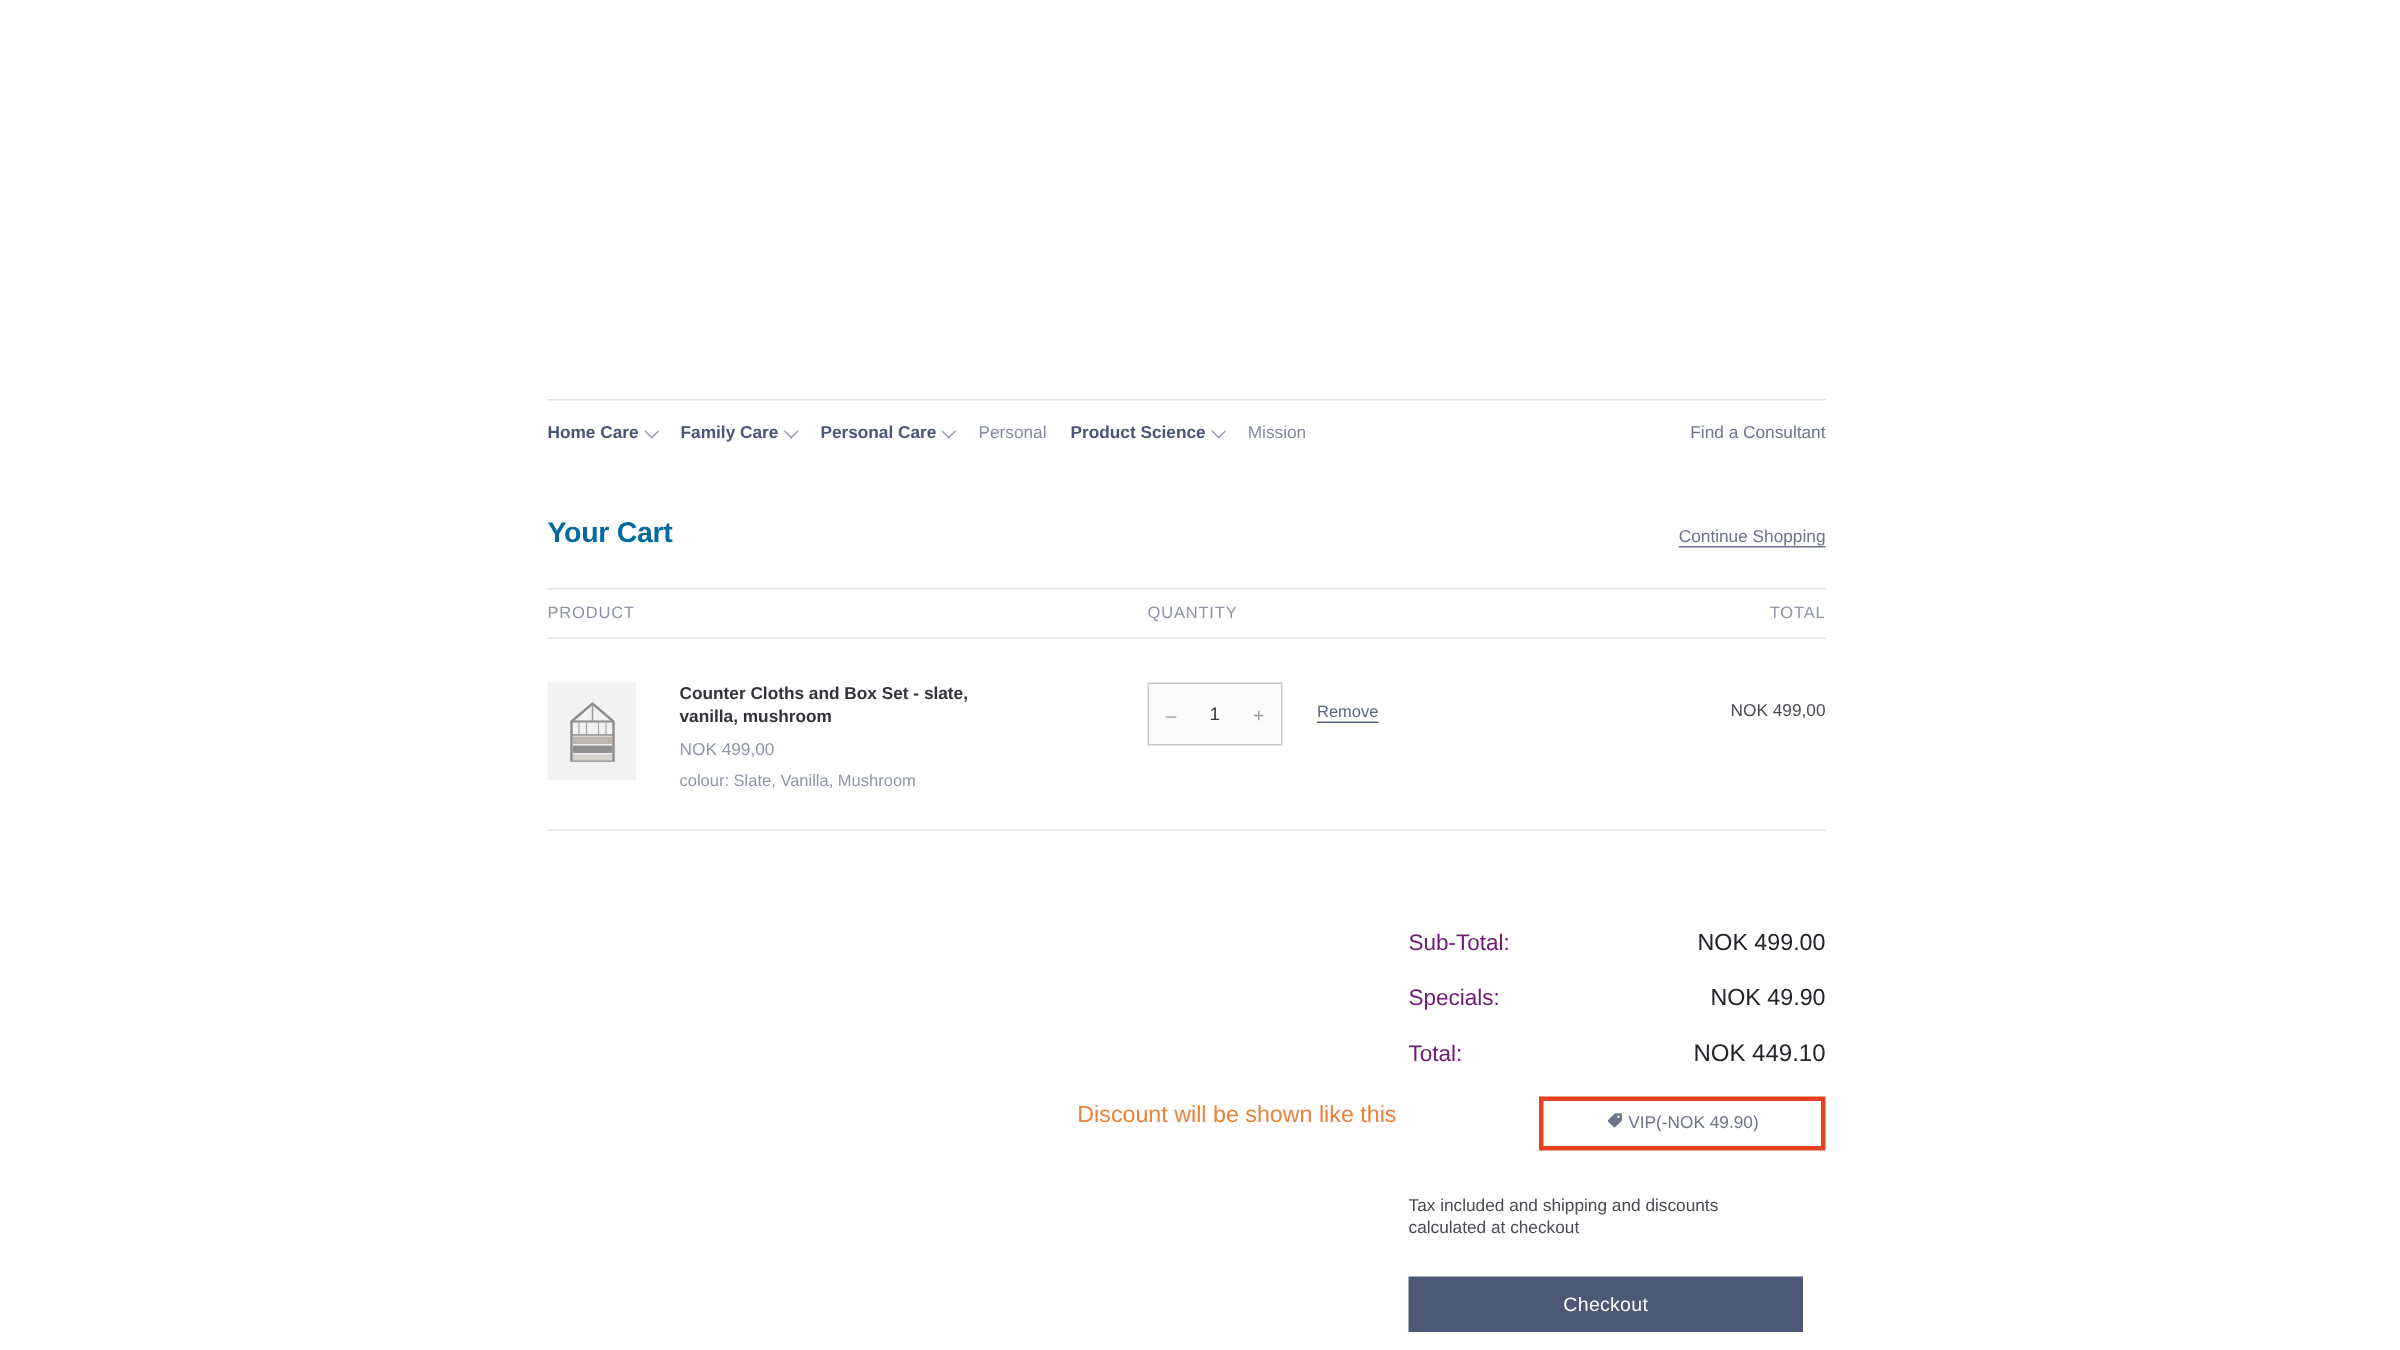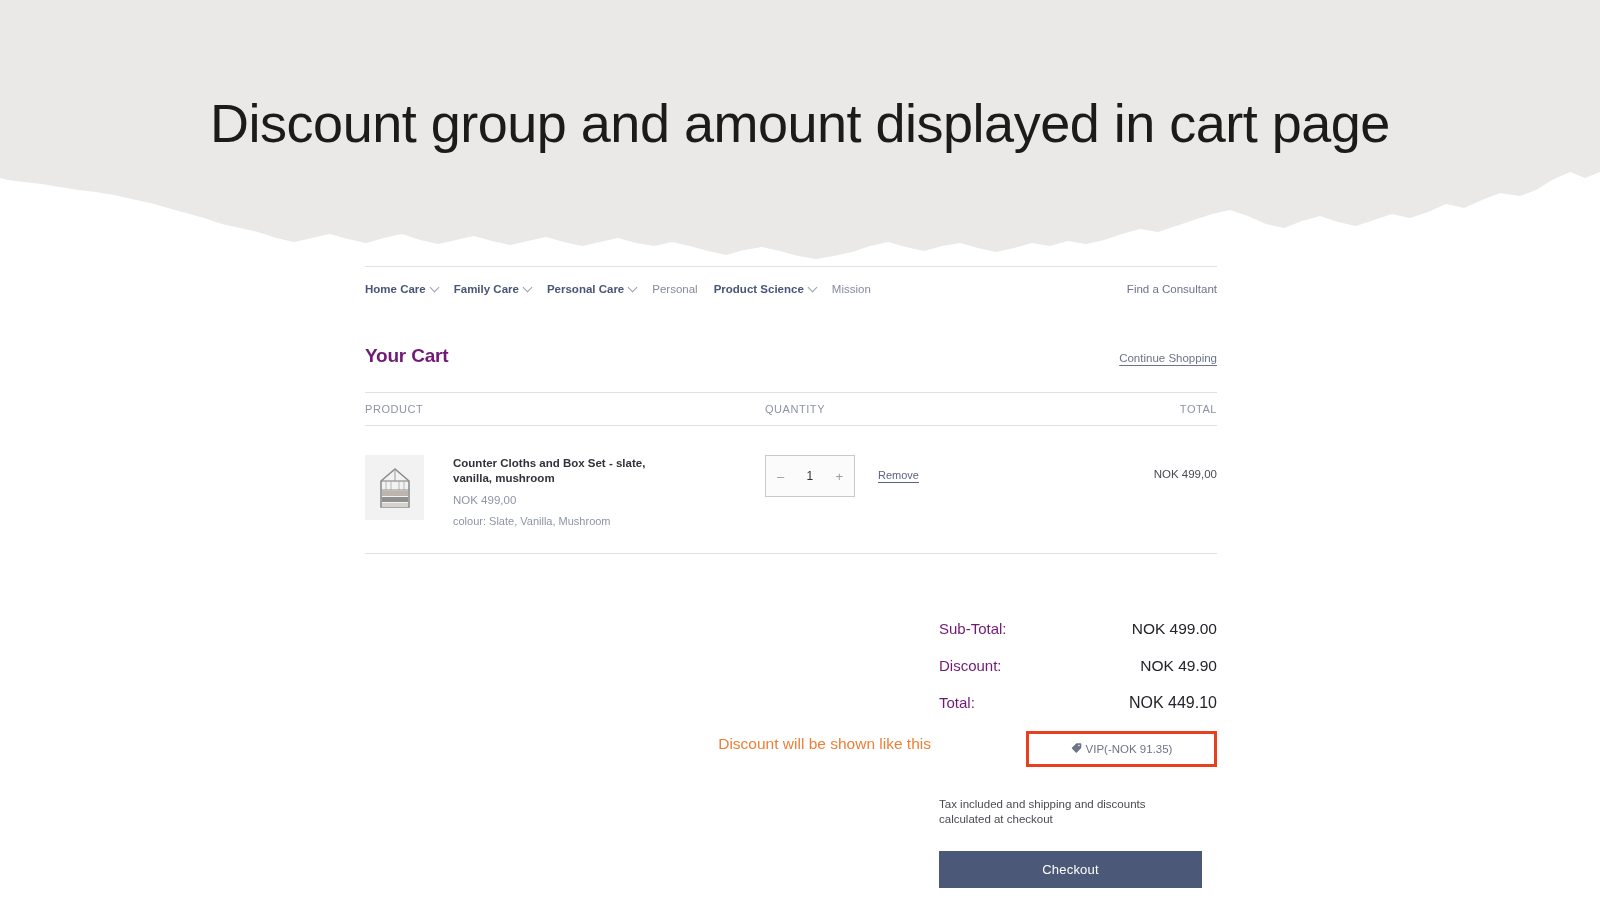--- a/index.html
+++ b/index.html
@@ -92,21 +92,21 @@
   
   #cart-head {
     display: flex;
     align-items: baseline;
     justify-content: space-between;
     margin-top: 40px;
   }
   #cart-title {
     font-size: 19px;
     font-weight: 700;
-    color: #701a75;
+    color: #0369a1;
     letter-spacing: -0.2px;
   }
   #continue-shopping {
     font-size: 11.5px;
     color: #6d738a;
     text-decoration: underline;
     text-underline-offset: 2.5px;
     cursor: pointer;
   }
 
@@ -284,36 +284,20 @@
     display: flex;
     align-items: center;
     justify-content: center;
   }
 </style>
 </head>
 <body>
 
 <div id="slide">
 
-  <div id="banner">
-    <svg viewBox="0 0 1600 260" preserveAspectRatio="none">
-      <path fill="#eae9e7" d="M0,0 L1600,0 L1600,172 L1585,178 L1570,172 L1552,180 L1536,190
-        L1520,196 L1500,193 L1482,200 L1464,208 L1446,204 L1428,212 L1410,218 L1392,214
-        L1374,220 L1356,226 L1338,222 L1320,216 L1302,221 L1284,228 L1266,224 L1248,216
-        L1230,210 L1212,214 L1194,220 L1176,226 L1158,232 L1140,229 L1122,234 L1104,240
-        L1086,244 L1068,241 L1050,246 L1032,243 L1014,248 L996,252 L978,248 L960,243
-        L942,246 L924,251 L906,247 L888,242 L870,246 L852,252 L834,256 L816,259 L798,256
-        L780,251 L762,247 L744,250 L726,255 L708,251 L690,246 L672,242 L654,246 L636,243
-        L618,238 L600,242 L582,246 L564,242 L546,237 L528,241 L510,245 L492,241 L474,236
-        L456,240 L438,244 L420,240 L402,234 L384,238 L366,243 L348,239 L330,234 L312,238
-        L294,242 L276,238 L258,232 L240,228 L222,224 L204,218 L186,213 L168,208 L150,203
-        L132,199 L114,195 L96,192 L78,190 L60,187 L42,184 L24,182 L8,180 L0,178 Z"></path>
-    </svg>
-    <div id="banner-title">Discount group and amount displayed in cart page</div>
-  </div>
 
   <div id="shot">
 
     <div class="rule"></div>
 
     <div id="nav">
       <div class="nav-link nav-gap">
         <span>Home Care</span>
         <span class="chev"></span>
       </div>
@@ -389,21 +373,21 @@
     <div class="rule" id="item-rule"></div>
 
     <div id="totals">
 
       <div class="total-line">
         <span class="total-label">Sub-Total:</span>
         <span class="total-value">NOK 499.00</span>
       </div>
 
       <div class="total-line">
-        <span class="total-label">Discount:</span>
+        <span class="total-label">Specials:</span>
         <span class="total-value">NOK 49.90</span>
       </div>
 
       <div class="total-line big">
         <span class="total-label">Total:</span>
         <span class="total-value">NOK 449.10</span>
       </div>
 
       <div id="discount-row">
         <div id="annotation-text">Discount will be shown like this</div>
@@ -411,21 +395,21 @@
           <div id="vip-badge">
             <span class="tag-icon">
               <svg width="11" height="11" viewBox="0 0 16 16">
                 <path d="M1.6 7.4 L7.6 1.4 A1.2 1.2 0 0 1 8.5 1 L13.8 1
                          A1.2 1.2 0 0 1 15 2.2 L15 7.5 A1.2 1.2 0 0 1 14.6 8.4
                          L8.6 14.4 A1.2 1.2 0 0 1 6.9 14.4 L1.6 9.1
                          A1.2 1.2 0 0 1 1.6 7.4 Z" fill="#6e7487"></path>
                 <circle cx="11.6" cy="4.4" r="1.15" fill="#ffffff"></circle>
               </svg>
             </span>
-            <span>VIP(-NOK 91.35)</span>
+            <span>VIP(-NOK 49.90)</span>
           </div>
         </div>
       </div>
 
       <div id="tax-note">Tax included and shipping and discounts calculated at checkout</div>
 
       <button id="checkout-btn">Checkout</button>
     </div>
 
   </div>

